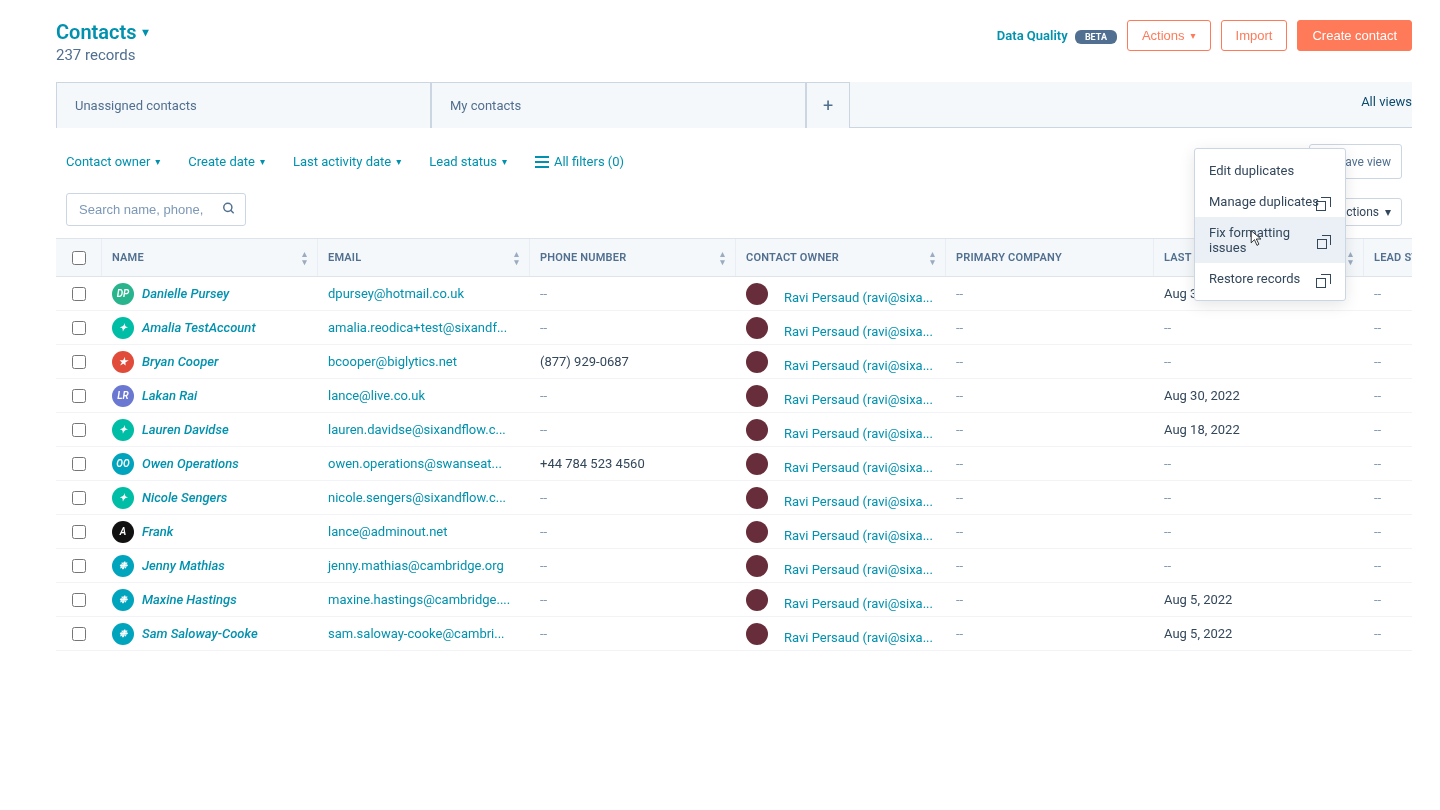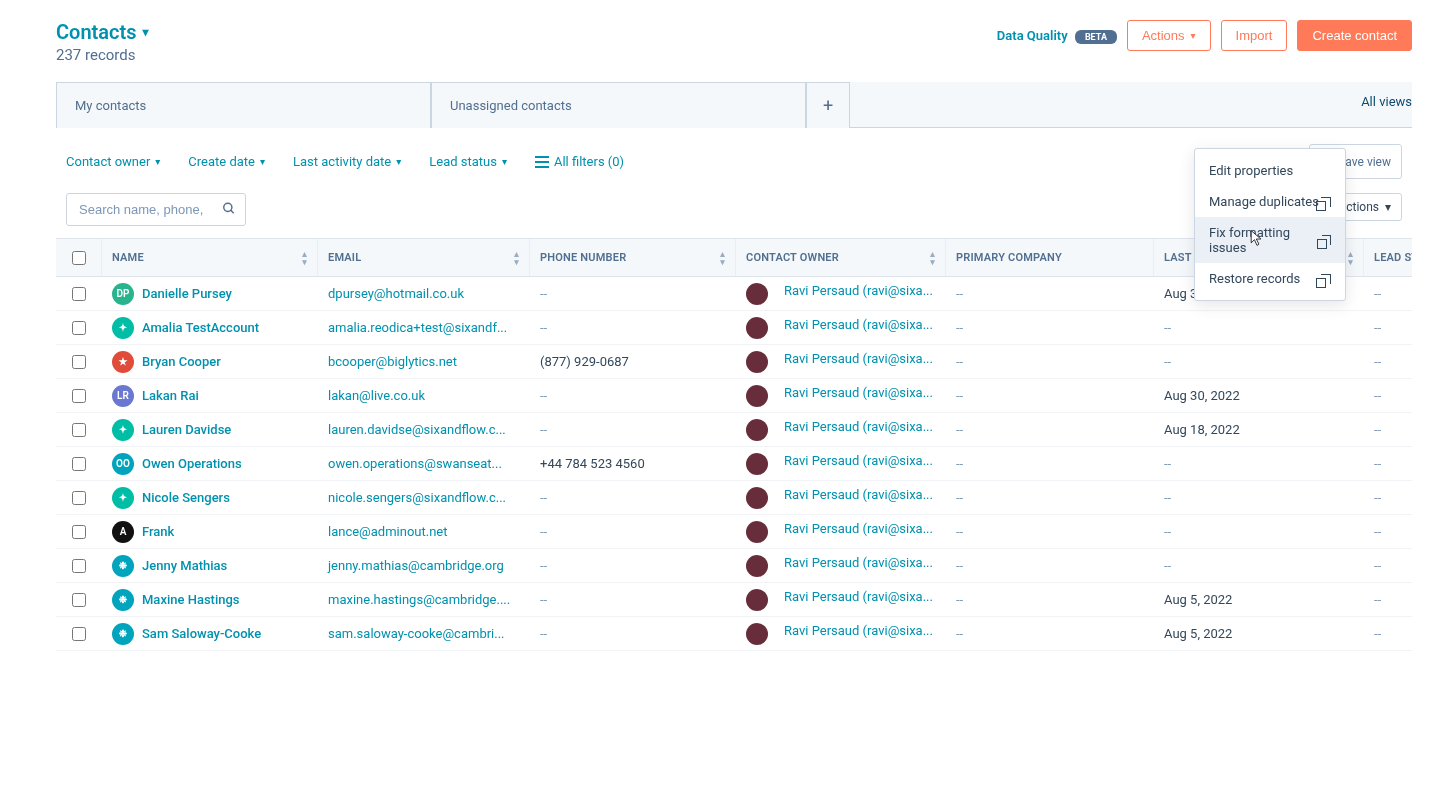--- a/index.html
+++ b/index.html
@@ -169,21 +169,21 @@
     padding: 6px 10px;
     font-size: 12px;
     color: #516f90;
     display: flex;
     align-items: center;
     gap: 6px;
     cursor: pointer;
   }
   .search-row {
     display: flex;
-    align-items: flex-start;
+    align-items: flex-end;
     justify-content: space-between;
     padding: 6px 10px 12px 10px;
   }
   .search-wrap {
     position: relative;
   }
   .search {
     border: 1px solid #cbd6e2;
     border-radius: 3px;
     padding: 8px 36px 8px 12px;
@@ -259,23 +259,23 @@
   input[type=checkbox] {
     width: 14px; height: 14px; cursor: pointer;
   }
   .avatar {
     width: 22px; height: 22px; border-radius: 50%;
     display: inline-flex; align-items: center; justify-content: center;
     font-size: 10px; font-weight: 600; color: #fff; margin-right: 8px;
     vertical-align: middle;
     flex-shrink:0;
   }
-  .namecell { display:flex; align-items:center; color:#0091ae; font-weight:500; cursor:pointer; }
+  .namecell { display:flex; align-items:center; color:#0091ae; font-weight:500; cursor:pointer;font-style:italic; }
   .link { color: #0091ae; cursor: pointer; }
-  .ownercell { display:flex; align-items:flex-start; gap:8px; }
+  .ownercell { display:flex; align-items:flex-end; gap:8px; }
   .ownercell .avatar { background:#672d3a; }
   .ownercell .txt{ color:#0091ae; overflow:hidden;text-overflow:ellipsis;}
   .muted { color:#7c98b6;}
   
   .dropdown {
     position: absolute;
     top: 148px;
     right: 94px;
     width: 152px;
     background: #fff;
@@ -336,24 +336,24 @@
       </button>
       <button class="btn primary">
         <span>Create contact</span>
       </button>
     </div>
   </div>
 
   <div class="tabs" id="tabs-container">
 
       <div class="tab">
-        <span>My contacts</span>
+        <span>Unassigned contacts</span>
       </div>
       <div class="tab">
-        <span>Unassigned contacts</span>
+        <span>My contacts</span>
       </div>
       <div class="tab add">+</div>
       <div class="views-link">All views</div>
     </div>
 
   <div class="filters-row">
     <div class="filters-left">
       <span class="filter">
           <span>Contact owner</span>
           <span class="caret">▾</span>
@@ -514,21 +514,21 @@
         <div class="trow">
           <div class="td check">
             <input type="checkbox" style="">
           </div>
           <div class="td">
             <div class="namecell">
               <span class="avatar" style="background: rgb(106, 120, 209); text-align: right;">LR</span>
               <span>Lakan Rai</span>
             </div>
           </div>
-          <div class="td link">lakan@live.co.uk</div>
+          <div class="td link">lance@live.co.uk</div>
           <div class="td muted">--</div>
           <div class="td">
             <div class="ownercell">
               <span class="avatar"></span>
               <span class="txt">Ravi Persaud (ravi@sixa...</span>
             </div>
           </div>
           <div class="td muted">--</div>
           <div class="td">Aug 30, 2022</div>
           <div class="td muted">--</div>
@@ -687,21 +687,21 @@
           <div class="td">Aug 5, 2022</div>
           <div class="td muted">--</div>
         </div>
       </div>
   </div>
 
 </div>
 
 <div class="dropdown">
   <div class="item">
-    <span>Edit properties</span>
+    <span>Edit duplicates</span>
   </div>
   <div class="item">
     <span>Manage duplicates</span>
     <span class="ext-icon"></span>
   </div>
   <div class="item hover">
     <span>Fix formatting issues</span>
     <span class="ext-icon"></span>
   </div>
   <div class="item">

